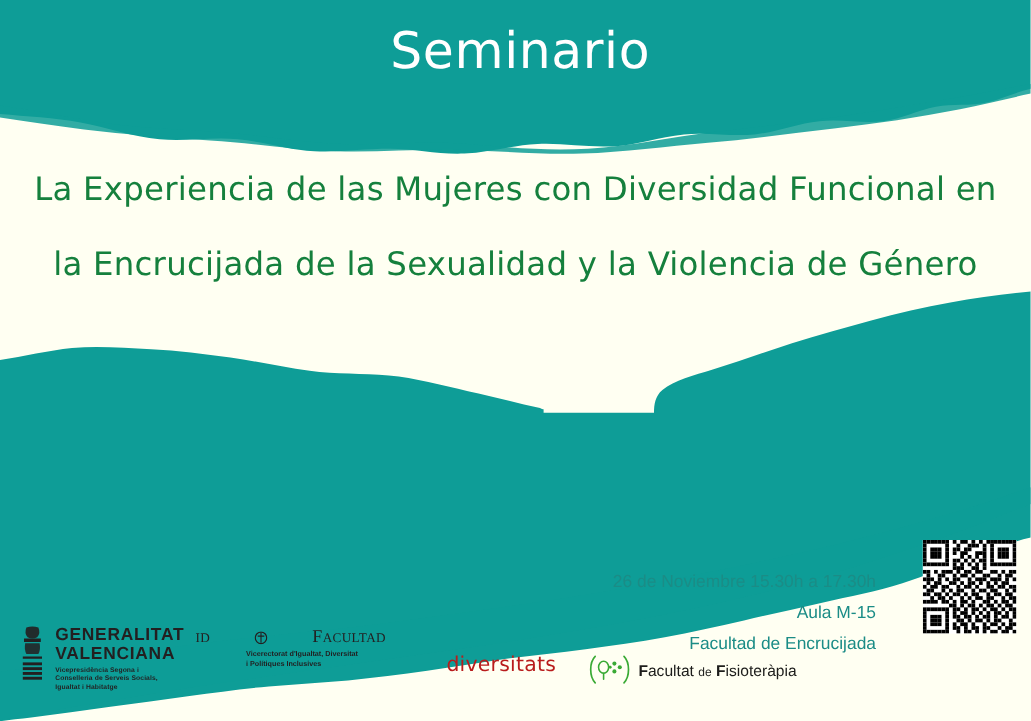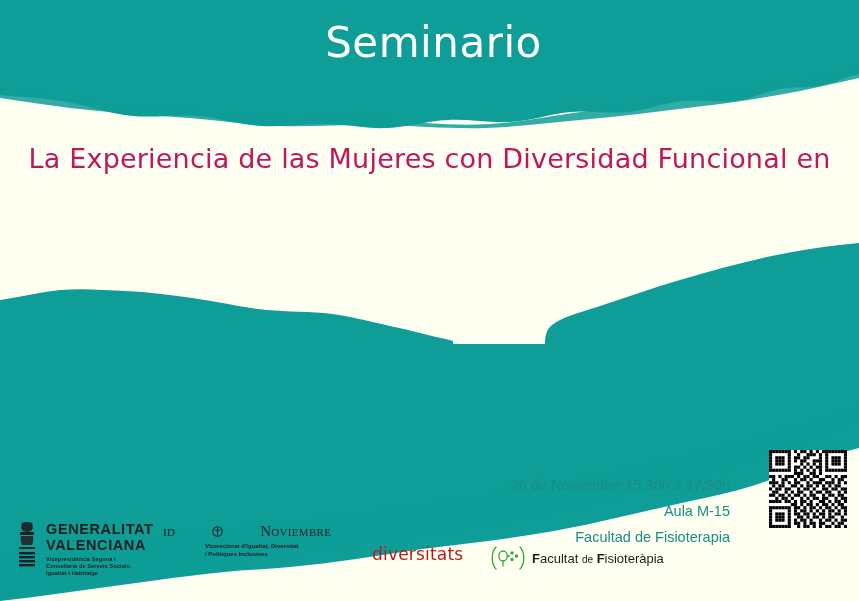--- a/index.html
+++ b/index.html
@@ -39,21 +39,21 @@
     font-weight: 400;
     letter-spacing: 0.5px;
     font-family: "DejaVu Sans", sans-serif;
   }
   .title-block {
     position: absolute;
     left: 0;
     top: 128px;
     width: 859px;
     text-align: center;
-    color: #be185d;
+    color: #15803d;
   }
   .title-line {
     font-size: 27px;
     font-weight: 400;
     letter-spacing: 0.2px;
     line-height: 62px;
     font-family: "DejaVu Sans", sans-serif;
     white-space: nowrap;
   }
   .details {
@@ -240,26 +240,27 @@
       C675,484 640,493 605,501 C570,509 535,516 500,522
       C465,528 430,534 395,539 C360,544 325,549 290,554
       C255,559 220,564 185,569 C150,574 115,580 80,586
       C53,590 26,595 0,600 Z"></path>
   </svg>
 
   <div class="seminario">Seminario</div>
 
   <div class="title-block">
     <div class="title-line">La Experiencia de las Mujeres con Diversidad Funcional en</div>
+    <div class="title-line">la Encrucijada de la Sexualidad y la Violencia de Género</div>
   </div>
 
   <div class="details">
     <div class="detail-line">26 de Noviembre 15.30h  a 17.30h</div>
     <div class="detail-line">Aula M-15</div>
-    <div class="detail-line">Facultad de Fisioterapia</div>
+    <div class="detail-line">Facultad de Encrucijada</div>
   </div>
 
   <div class="qr">
     <svg id="qr-svg" width="78" height="78" viewBox="0 0 25 25" xmlns="http://www.w3.org/2000/svg">
       <rect width="25" height="25" fill="#ffffff"></rect>
       <g id="qr-modules" fill="#000000">
           <rect x="0" y="0" width="1" height="1"></rect>
           <rect x="1" y="0" width="1" height="1"></rect>
           <rect x="2" y="0" width="1" height="1"></rect>
           <rect x="3" y="0" width="1" height="1"></rect>
@@ -642,21 +643,21 @@
       </div>
     </div>
 
     <div class="logo logo-uv">
       <div class="uv-title uv-line2">
         <span>id</span>
         <svg class="uv-emblem" viewBox="0 0 12 12" xmlns="http://www.w3.org/2000/svg">
           <circle cx="6" cy="6" r="5.2" fill="none" stroke="#231f20" stroke-width="1.1"></circle>
           <path d="M6 1.6 v8.8 M3 4.5 h6" stroke="#231f20" stroke-width="1" fill="none"></path>
         </svg>
-        <span>Noviembre</span>
+        <span>Facultad</span>
       </div>
       <div class="uv-sub">
         <div>Vicerectorat d'Igualtat, Diversitat</div>
         <div>i Polítiques Inclusives</div>
       </div>
     </div>
 
     <div class="logo logo-div">
       <div class="div-word">diversitats</div>
     </div>

